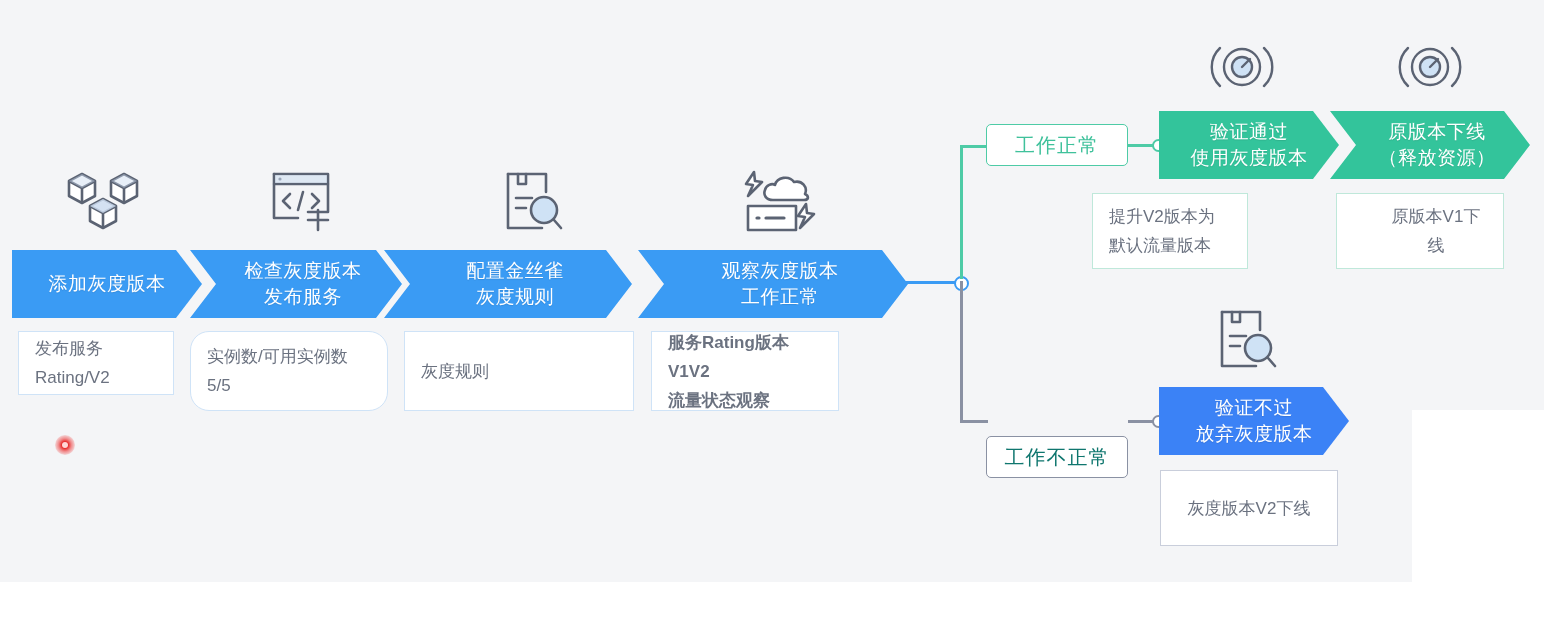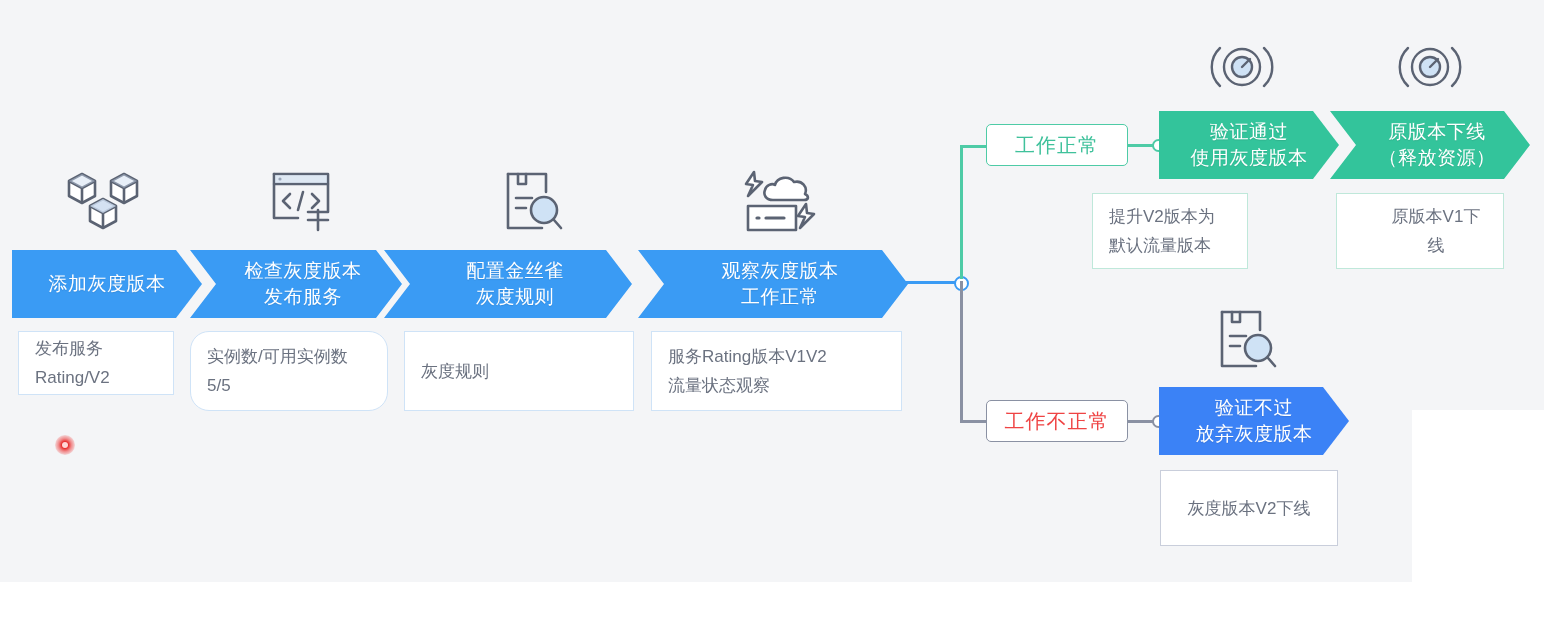--- a/index.html
+++ b/index.html
@@ -66,21 +66,21 @@
   .cond {
     position: absolute;
     background: #ffffff;
     border-radius: 5px;
     display: flex; align-items: center; justify-content: center;
     font-size: 20px;
     letter-spacing: 1px;
     height: 42px;
   }
   .cond.green { border: 1.6px solid #4ecba6; color: #3fc19b; }
-  .cond.grey  { border: 1.6px solid #8a91a3; color: #ef4444; }
+  .cond.grey  { border: 1.6px solid #8a91a3; color: #0f766e; margin-top: 36px; }
 
   
   .line { position: absolute; background: #8a91a3; }
   .line.blue  { background: #3a9bf4; }
   .line.green { background: #4ecba6; }
   .junction {
     position: absolute;
     width: 15px; height: 15px;
     border-radius: 50%;
     background: #ffffff;
@@ -204,21 +204,21 @@
   <div>发布服务</div>
   <div>Rating/V2</div>
 </div>
 <div class="card blue" style="left:190px;top:331px;width:198px;height:80px;border-radius:19px;">
   <div>实例数/可用实例数</div>
   <div>5/5</div>
 </div>
 <div class="card blue" style="left:404px;top:331px;width:230px;height:80px;">
   <div>灰度规则</div>
 </div>
-<div class="card blue" style="left:651px;top:331px;width:251px;height:80px;">
+<div class="card blue" style="left:651px;top:331px;width:188px;height:80px;font-weight:bold;">
   <div>服务Rating版本V1V2</div>
   <div>流量状态观察</div>
 </div>
 
 <div class="line blue" style="left:900px;top:281px;width:58px;height:3px;"></div>
 
 <div class="junction" style="left:954px;top:276px;"></div>
 
 <div class="line green" style="left:960px;top:145px;width:2.5px;height:134px;"></div>
 <div class="line green" style="left:960px;top:145px;width:28px;height:2.5px;"></div>

